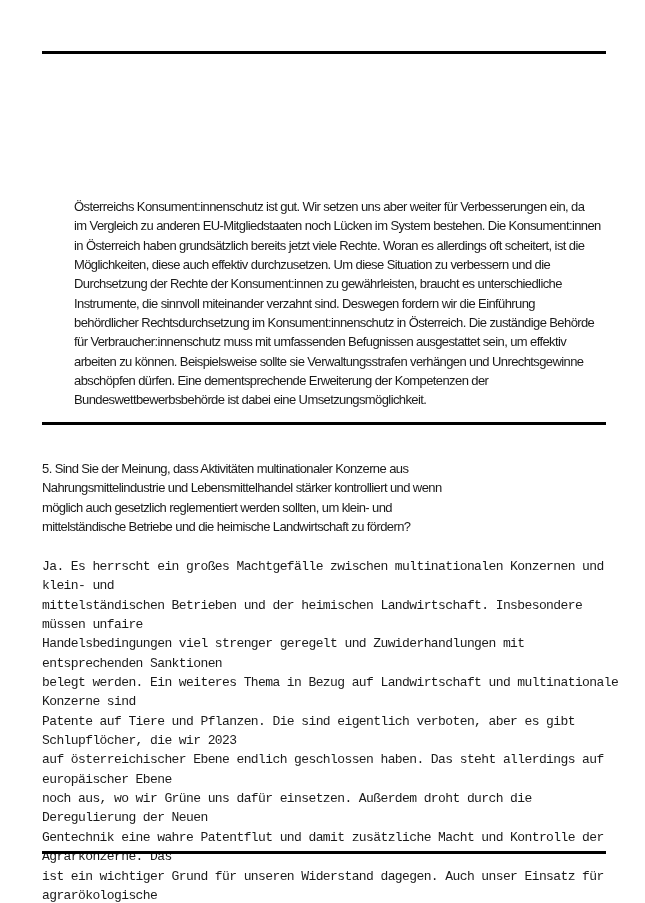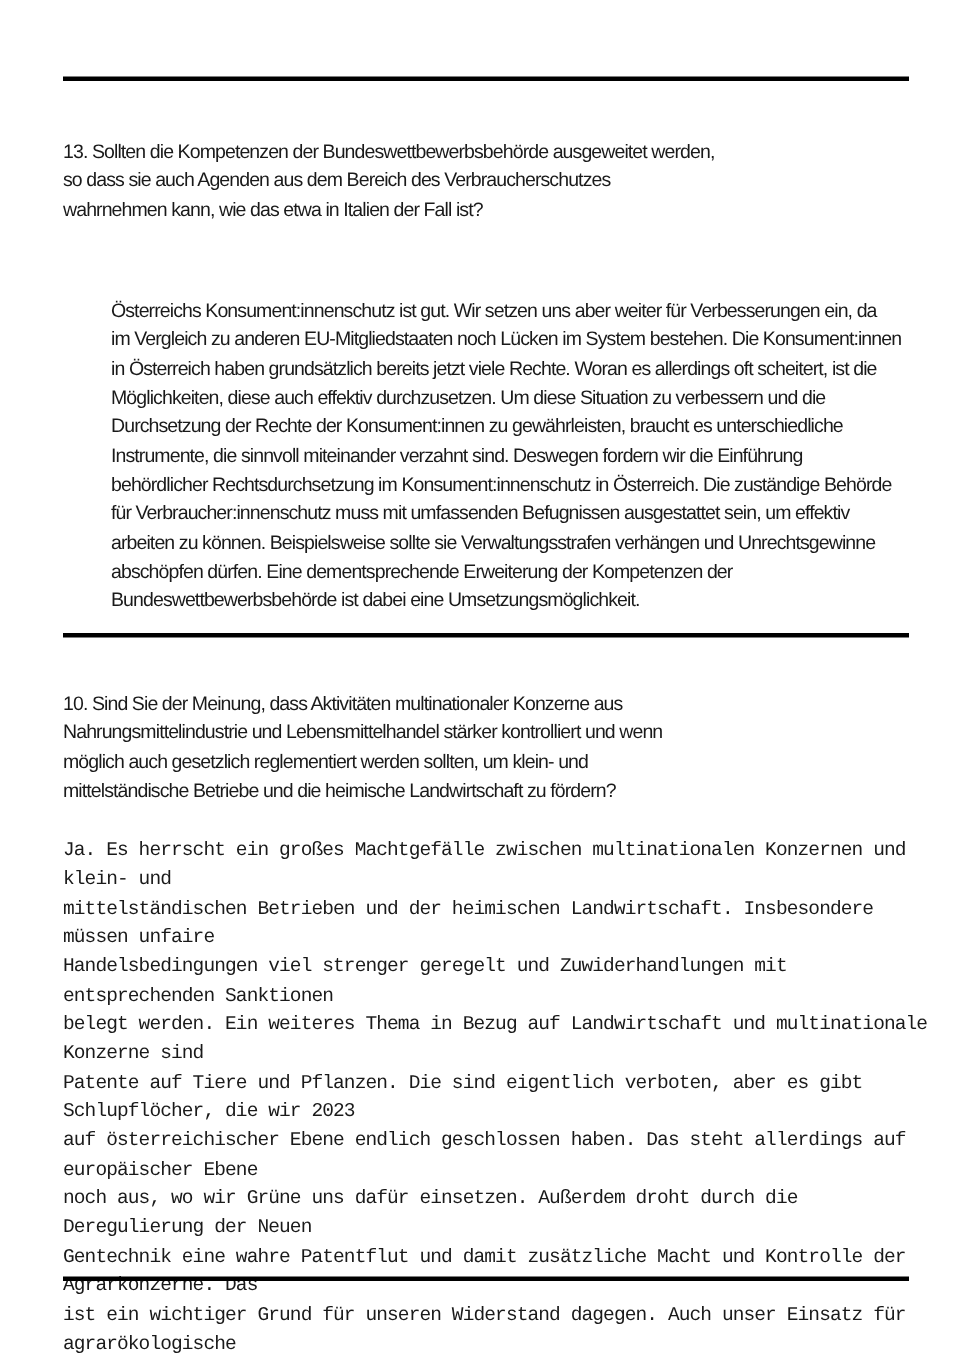--- a/index.html
+++ b/index.html
@@ -42,39 +42,36 @@
   .q14 { top: 459px; }
   .a14 { top: 557px; font-family: Liberation Mono, monospace; }
 </style>
 </head>
 <body>
 
 <div class="page">
 
   <div class="rule rule-top"></div>
 
-  <div class="para q13">13. Sollten die Kompetenzen der Bundeswettbewerbsbehörde ausgeweitet werden,
-so dass sie auch Agenden aus dem Bereich des Verbraucherschutzes
-wahrnehmen kann, wie das etwa in Italien der Fall ist?</div>
 
   <div class="para a13">Österreichs Konsument:innenschutz ist gut. Wir setzen uns aber weiter für Verbesserungen ein, da
 im Vergleich zu anderen EU-Mitgliedstaaten noch Lücken im System bestehen. Die Konsument:innen
 in Österreich haben grundsätzlich bereits jetzt viele Rechte. Woran es allerdings oft scheitert, ist die
 Möglichkeiten, diese auch effektiv durchzusetzen. Um diese Situation zu verbessern und die
 Durchsetzung der Rechte der Konsument:innen zu gewährleisten, braucht es unterschiedliche
 Instrumente, die sinnvoll miteinander verzahnt sind. Deswegen fordern wir die Einführung
 behördlicher Rechtsdurchsetzung im Konsument:innenschutz in Österreich. Die zuständige Behörde
 für Verbraucher:innenschutz muss mit umfassenden Befugnissen ausgestattet sein, um effektiv
 arbeiten zu können. Beispielsweise sollte sie Verwaltungsstrafen verhängen und Unrechtsgewinne
 abschöpfen dürfen. Eine dementsprechende Erweiterung der Kompetenzen der
 Bundeswettbewerbsbehörde ist dabei eine Umsetzungsmöglichkeit.</div>
 
   <div class="rule rule-mid"></div>
 
-  <div class="para q14">10. Sind Sie der Meinung, dass Aktivitäten multinationaler Konzerne aus
+  <div class="para q14">5. Sind Sie der Meinung, dass Aktivitäten multinationaler Konzerne aus
 Nahrungsmittelindustrie und Lebensmittelhandel stärker kontrolliert und wenn
 möglich auch gesetzlich reglementiert werden sollten, um klein- und
 mittelständische Betriebe und die heimische Landwirtschaft zu fördern?</div>
 
   <div class="para a14">Ja. Es herrscht ein großes Machtgefälle zwischen multinationalen Konzernen und klein- und
 mittelständischen Betrieben und der heimischen Landwirtschaft. Insbesondere müssen unfaire
 Handelsbedingungen viel strenger geregelt und Zuwiderhandlungen mit entsprechenden Sanktionen
 belegt werden. Ein weiteres Thema in Bezug auf Landwirtschaft und multinationale Konzerne sind
 Patente auf Tiere und Pflanzen. Die sind eigentlich verboten, aber es gibt Schlupflöcher, die wir 2023
 auf österreichischer Ebene endlich geschlossen haben. Das steht allerdings auf europäischer Ebene

